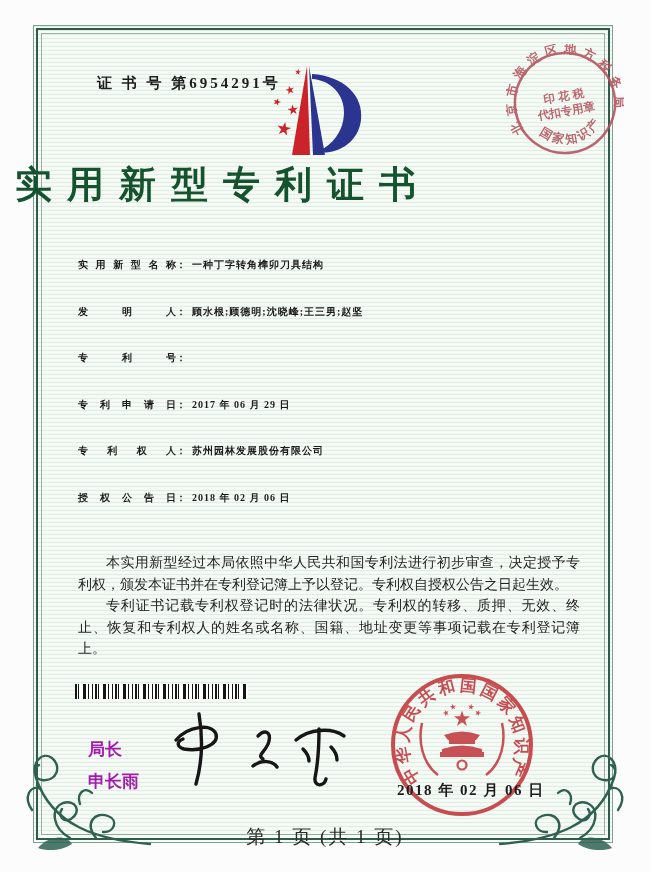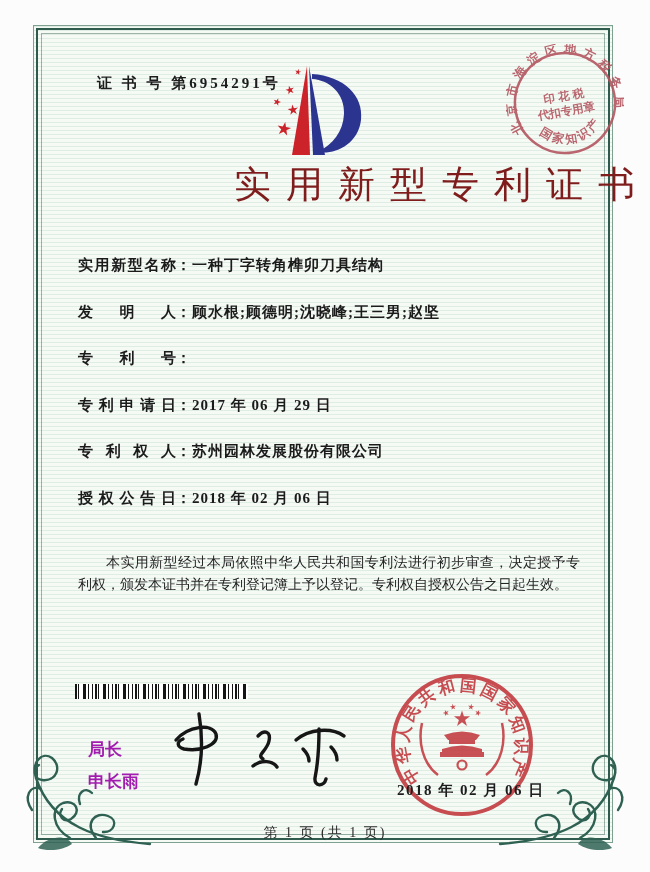--- a/index.html
+++ b/index.html
@@ -15,25 +15,25 @@
   .frame::before { content:''; position:absolute; inset:2px; border:2px solid #2f5b4e; }
   .frame::after  { content:''; position:absolute; inset:7px; border:1px solid rgba(47,91,78,0.45); }
 
   .cert-no { position:absolute; left:57px; top:74px; font-size:15px; font-weight:600;
              color:#1c1c1c; letter-spacing:3px;margin-left:40px; }
 
   .logo { position:absolute; left:262px; top:58px; }
 
   .stamp { position:absolute; left:506px; top:44px; opacity:0.88; }
 
-  .title { position:absolute; left:0; right:0; top:160px; text-align:right;
-           font-size:37px; font-weight:400; color:#7f1d1d; letter-spacing:15px; padding-left:15px; }
+  .title { position:absolute; left:0; right:0; top:160px; text-align:left;
+           font-size:37px; font-weight:700; color:#14532d; letter-spacing:15px; padding-left:15px; }
 
   .fields { position:absolute; left:78px; top:256px; right:70px; }
-  .field  { display:flex; margin-bottom:28px; font-size:15px; font-weight:600;
+  .field  { display:flex; margin-bottom:28px; font-size:10px; font-weight:600;
             color:#1b1b1b; line-height:18.5px; }
   .flabel { width:98px; flex:none; text-align:justify; text-align-last:justify; }
   .fcolon { flex:none; width:16px; }
   .fvalue { letter-spacing:1px; white-space:nowrap; }
 
   .bodytext { position:absolute; left:78px; right:70px; top:512px; font-size:14px;
               line-height:21.5px; color:#242424; text-align:justify;margin-top:40px; }
   .bodytext p { text-indent:2em; }
 
   .barcode { position:absolute; left:75px; top:684px; width:173px; height:15px;
@@ -46,21 +46,21 @@
               font-family:"Liberation Sans", sans-serif; font-weight:700;
               font-size:17px; color:#a21caf; line-height:32px; }
 
   .signature { position:absolute; left:158px; top:700px; z-index:3; }
 
   .seal { position:absolute; left:388px; top:671px; z-index:2; opacity:0.9; }
   .seal-date { position:absolute; left:397px; top:781px; z-index:3; font-size:15px;
                font-weight:700; color:#1d1d1d; letter-spacing:1.5px; }
 
   .footer { position:absolute; left:0; right:0; top:824px; text-align:center;
-            font-size:14px; color:#2a2a2a; letter-spacing:2px; }
+            font-size:19px; color:#2a2a2a; letter-spacing:2px; }
 
   .corner { position:absolute; z-index:2; }
   .corner.left  { left:18px;  top:740px; }
   .corner.right { left:497px; top:740px; transform:scaleX(-1); }
 </style>
 </head>
 <body>
 
 <div class="photo">
   <div class="frame"></div>
@@ -130,20 +130,21 @@
     </div>
     <div class="field">
       <span class="flabel">授权公告日</span>
         <span class="fcolon">：</span>
         <span class="fvalue">2018 年 02 月 06 日</span>
     </div>
   </div>
 
   <div class="bodytext">
     <p>本实用新型经过本局依照中华人民共和国专利法进行初步审查，决定授予专利权，颁发本证书并在专利登记簿上予以登记。专利权自授权公告之日起生效。</p>
+    <p>专利证书记载专利权登记时的法律状况。专利权的转移、质押、无效、终止、恢复和专利权人的姓名或名称、国籍、地址变更等事项记载在专利登记簿上。</p>
   </div>
 
   <div class="barcode"></div>
 
   <div class="director">
     <div>局长</div>
     <div>申长雨</div>
   </div>
 
   <svg class="signature" width="200" height="92" viewBox="0 0 200 92">

